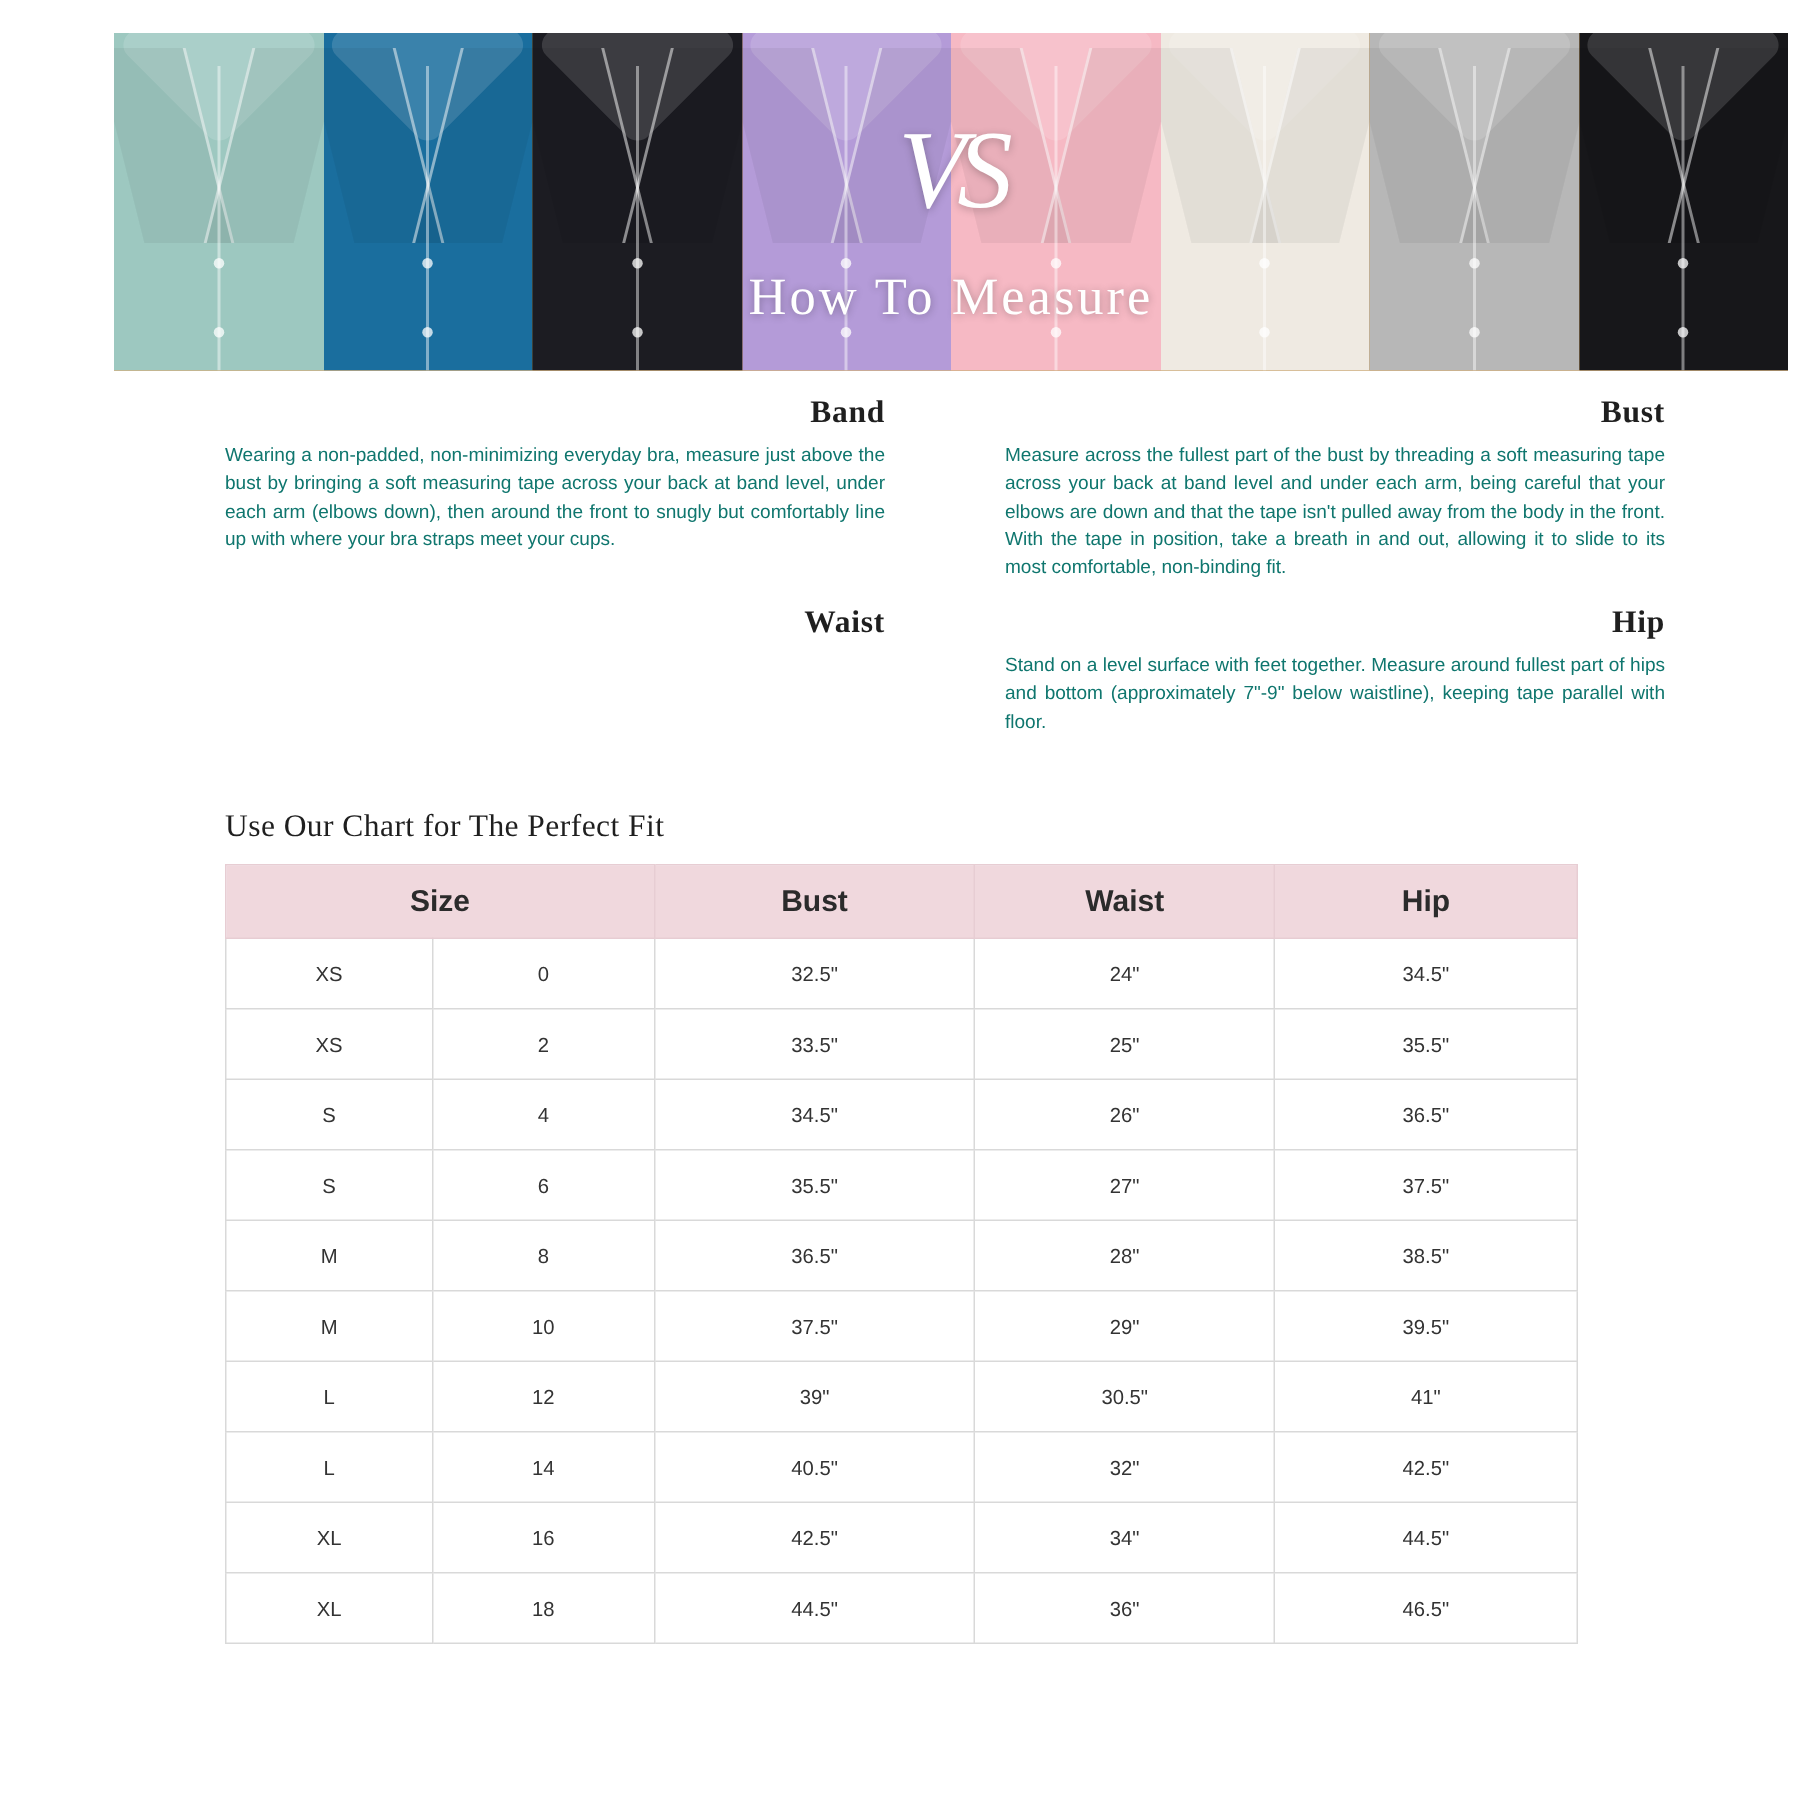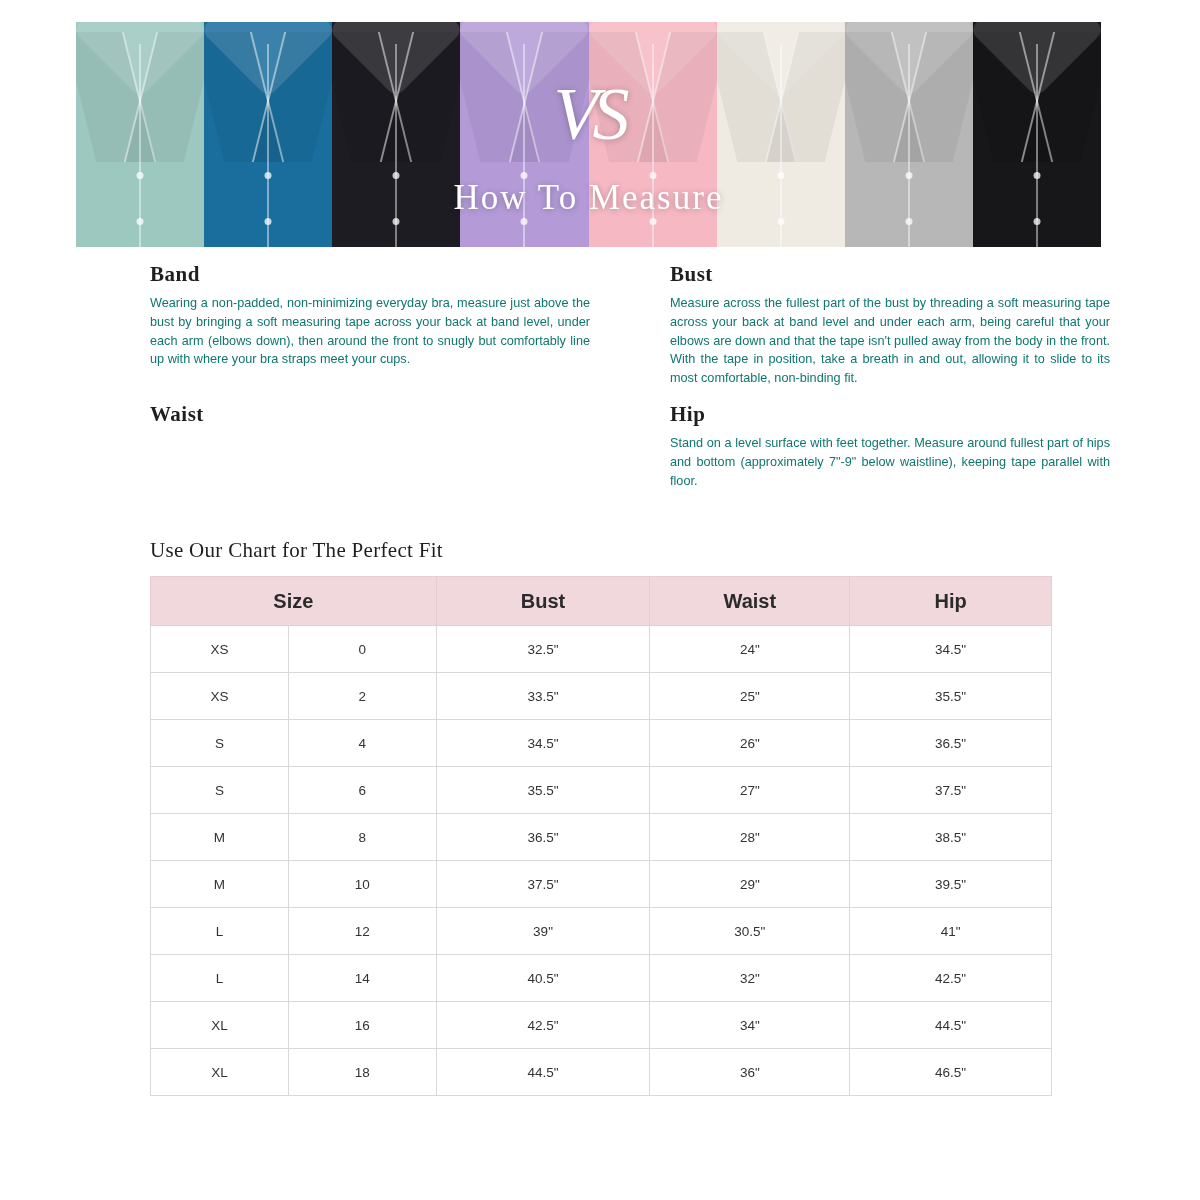--- a/index.html
+++ b/index.html
@@ -14,21 +14,21 @@
     color: #2b2b2b;
     position: relative;
     overflow: hidden;
   }
 
   
   .hero {
     position: absolute;
     left: 76px;
     top: 22px;
-    width: 1025px;
+    width: 1116px;
     height: 225px;
     overflow: hidden;
     background: #a16207;
   }
   .hero-strips {
     position: absolute;
     inset: 0;
     display: flex;
   }
   .strip {
@@ -125,20 +125,21 @@
     column-gap: 0px;
     row-gap: 14px;
   }
   .m-block { width: 440px; }
   .m-title {
     font-family: "Liberation Serif", serif;
     font-size: 21px;
     color: #1f1f1f;
     margin: 0 0 7px 0;
     letter-spacing: 0.5px;
+    text-align: right;
   }
   .m-body {
     font-size: 12.7px;
     line-height: 1.48;
     color: #0f766e;
     text-align: justify;
     margin: 0;
   }
   .m-block.right { margin-left: 40px; }
 

